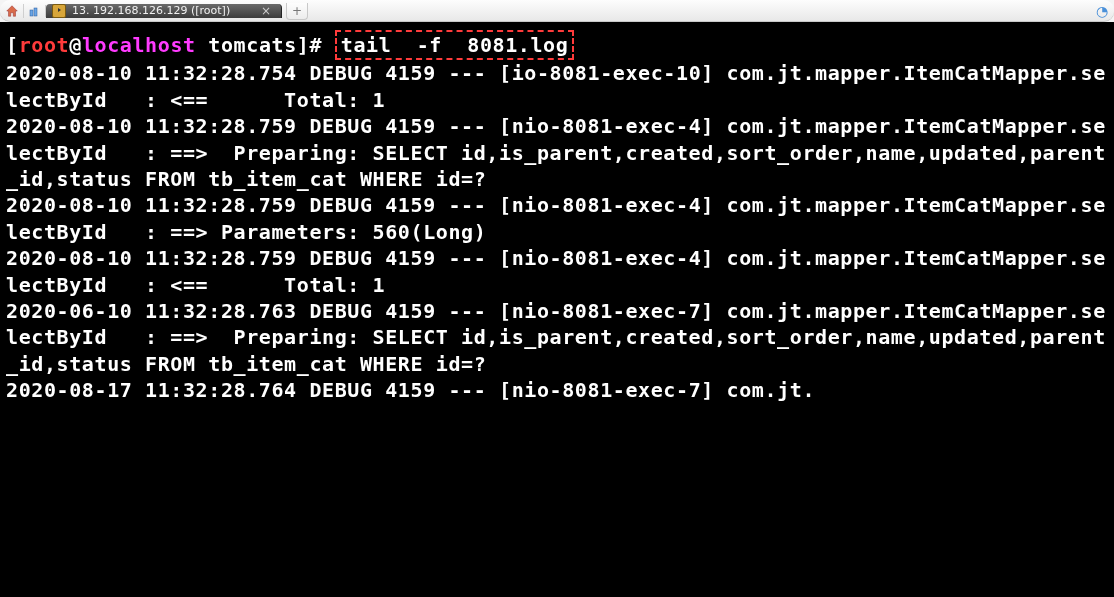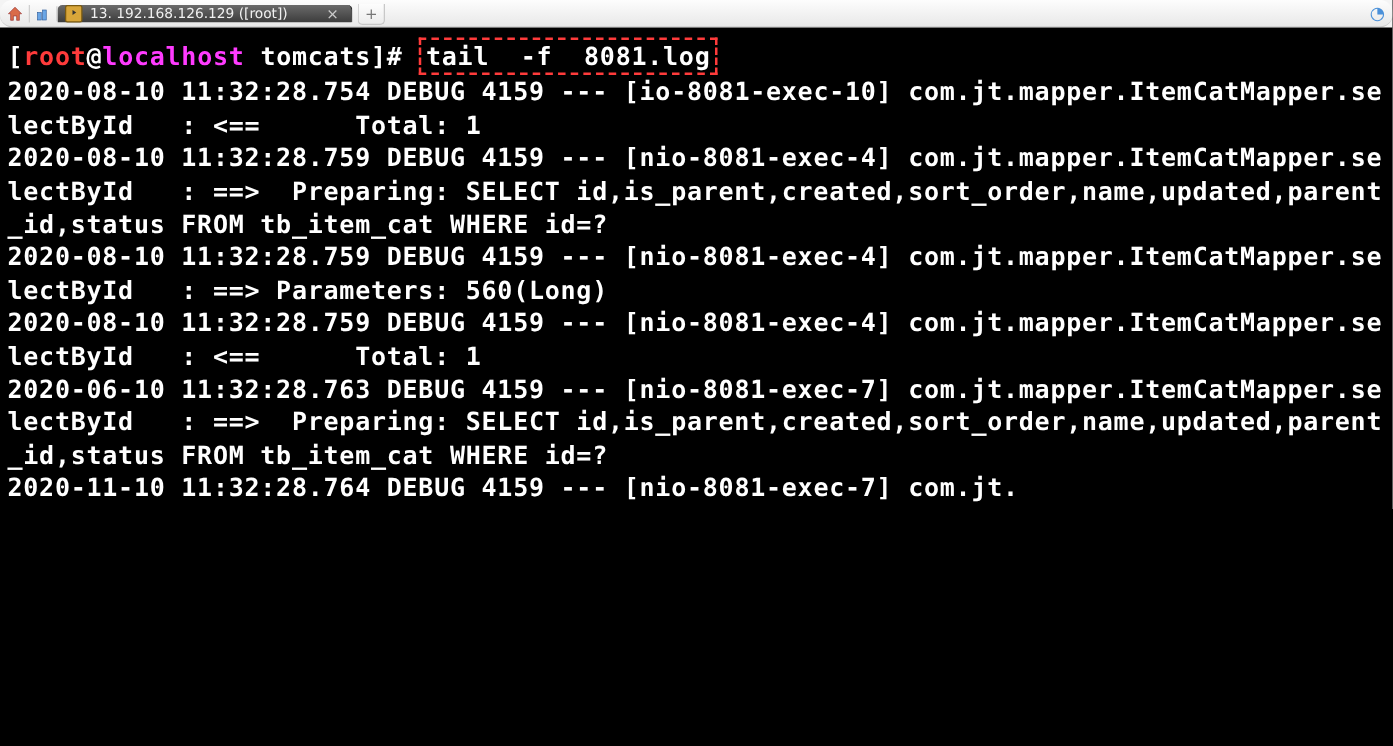--- a/index.html
+++ b/index.html
@@ -121,14 +121,14 @@
     <span>◔</span>
   </div>
 </div>
 
 <div class="terminal"><span class="prompt-open">[</span><span class="prompt-user">root</span><span class="prompt-at">@</span><span class="prompt-host">localhost</span> <span class="prompt-dir">tomcats</span><span class="prompt-close">]</span><span class="prompt-end"># </span><span class="cmd-box"><span>tail</span>  <span>-f</span>  <span>8081.log</span></span>
 <span id="log-area"><span class="faint">2020-08-10 11:32:28.754 DEBUG 4159 </span><span class="arrows">---</span><span class="faint"> [io-8081-exec-10] </span>com.jt.mapper.ItemCatMapper.selectById   : &lt;==      Total: 1
 <span class="faint">2020-08-10 11:32:28.759 DEBUG 4159 </span><span class="arrows">---</span><span class="faint"> [nio-8081-exec-4] </span>com.jt.mapper.ItemCatMapper.selectById   : ==&gt;  Preparing: SELECT id,is_parent,created,sort_order,name,updated,parent_id,status FROM tb_item_cat WHERE id=?
 <span class="faint">2020-08-10 11:32:28.759 DEBUG 4159 </span><span class="arrows">---</span><span class="faint"> [nio-8081-exec-4] </span>com.jt.mapper.ItemCatMapper.selectById   : ==&gt; Parameters: 560(Long)
 <span class="faint">2020-08-10 11:32:28.759 DEBUG 4159 </span><span class="arrows">---</span><span class="faint"> [nio-8081-exec-4] </span>com.jt.mapper.ItemCatMapper.selectById   : &lt;==      Total: 1
 <span class="faint">2020-06-10 11:32:28.763 DEBUG 4159 </span><span class="arrows">---</span><span class="faint"> [nio-8081-exec-7] </span>com.jt.mapper.ItemCatMapper.selectById   : ==&gt;  Preparing: SELECT id,is_parent,created,sort_order,name,updated,parent_id,status FROM tb_item_cat WHERE id=?
-<span class="faint">2020-11-10 11:32:28.764 DEBUG 4159 </span><span class="arrows">---</span><span class="faint"> [nio-8081-exec-7] </span>com.jt.
+<span class="faint">2020-08-17 11:32:28.764 DEBUG 4159 </span><span class="arrows">---</span><span class="faint"> [nio-8081-exec-7] </span>com.jt.
 </span></div>
 
 </body></html>

